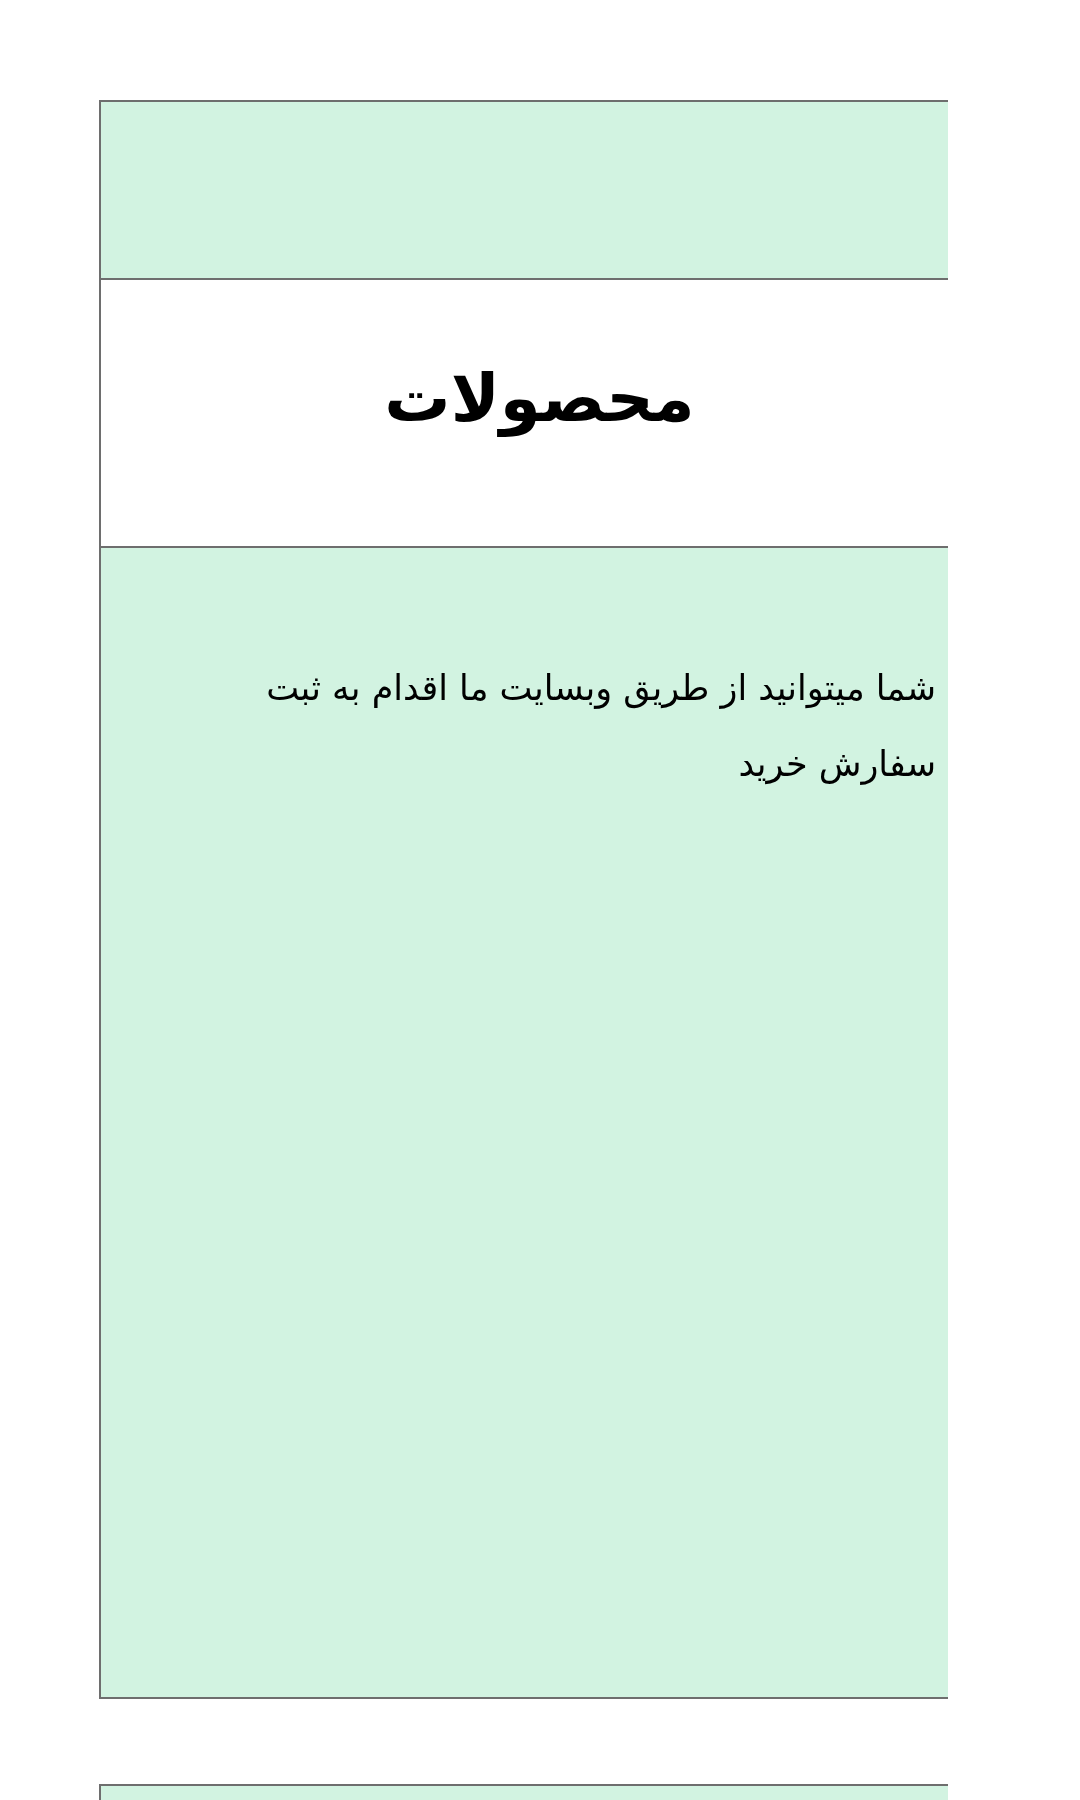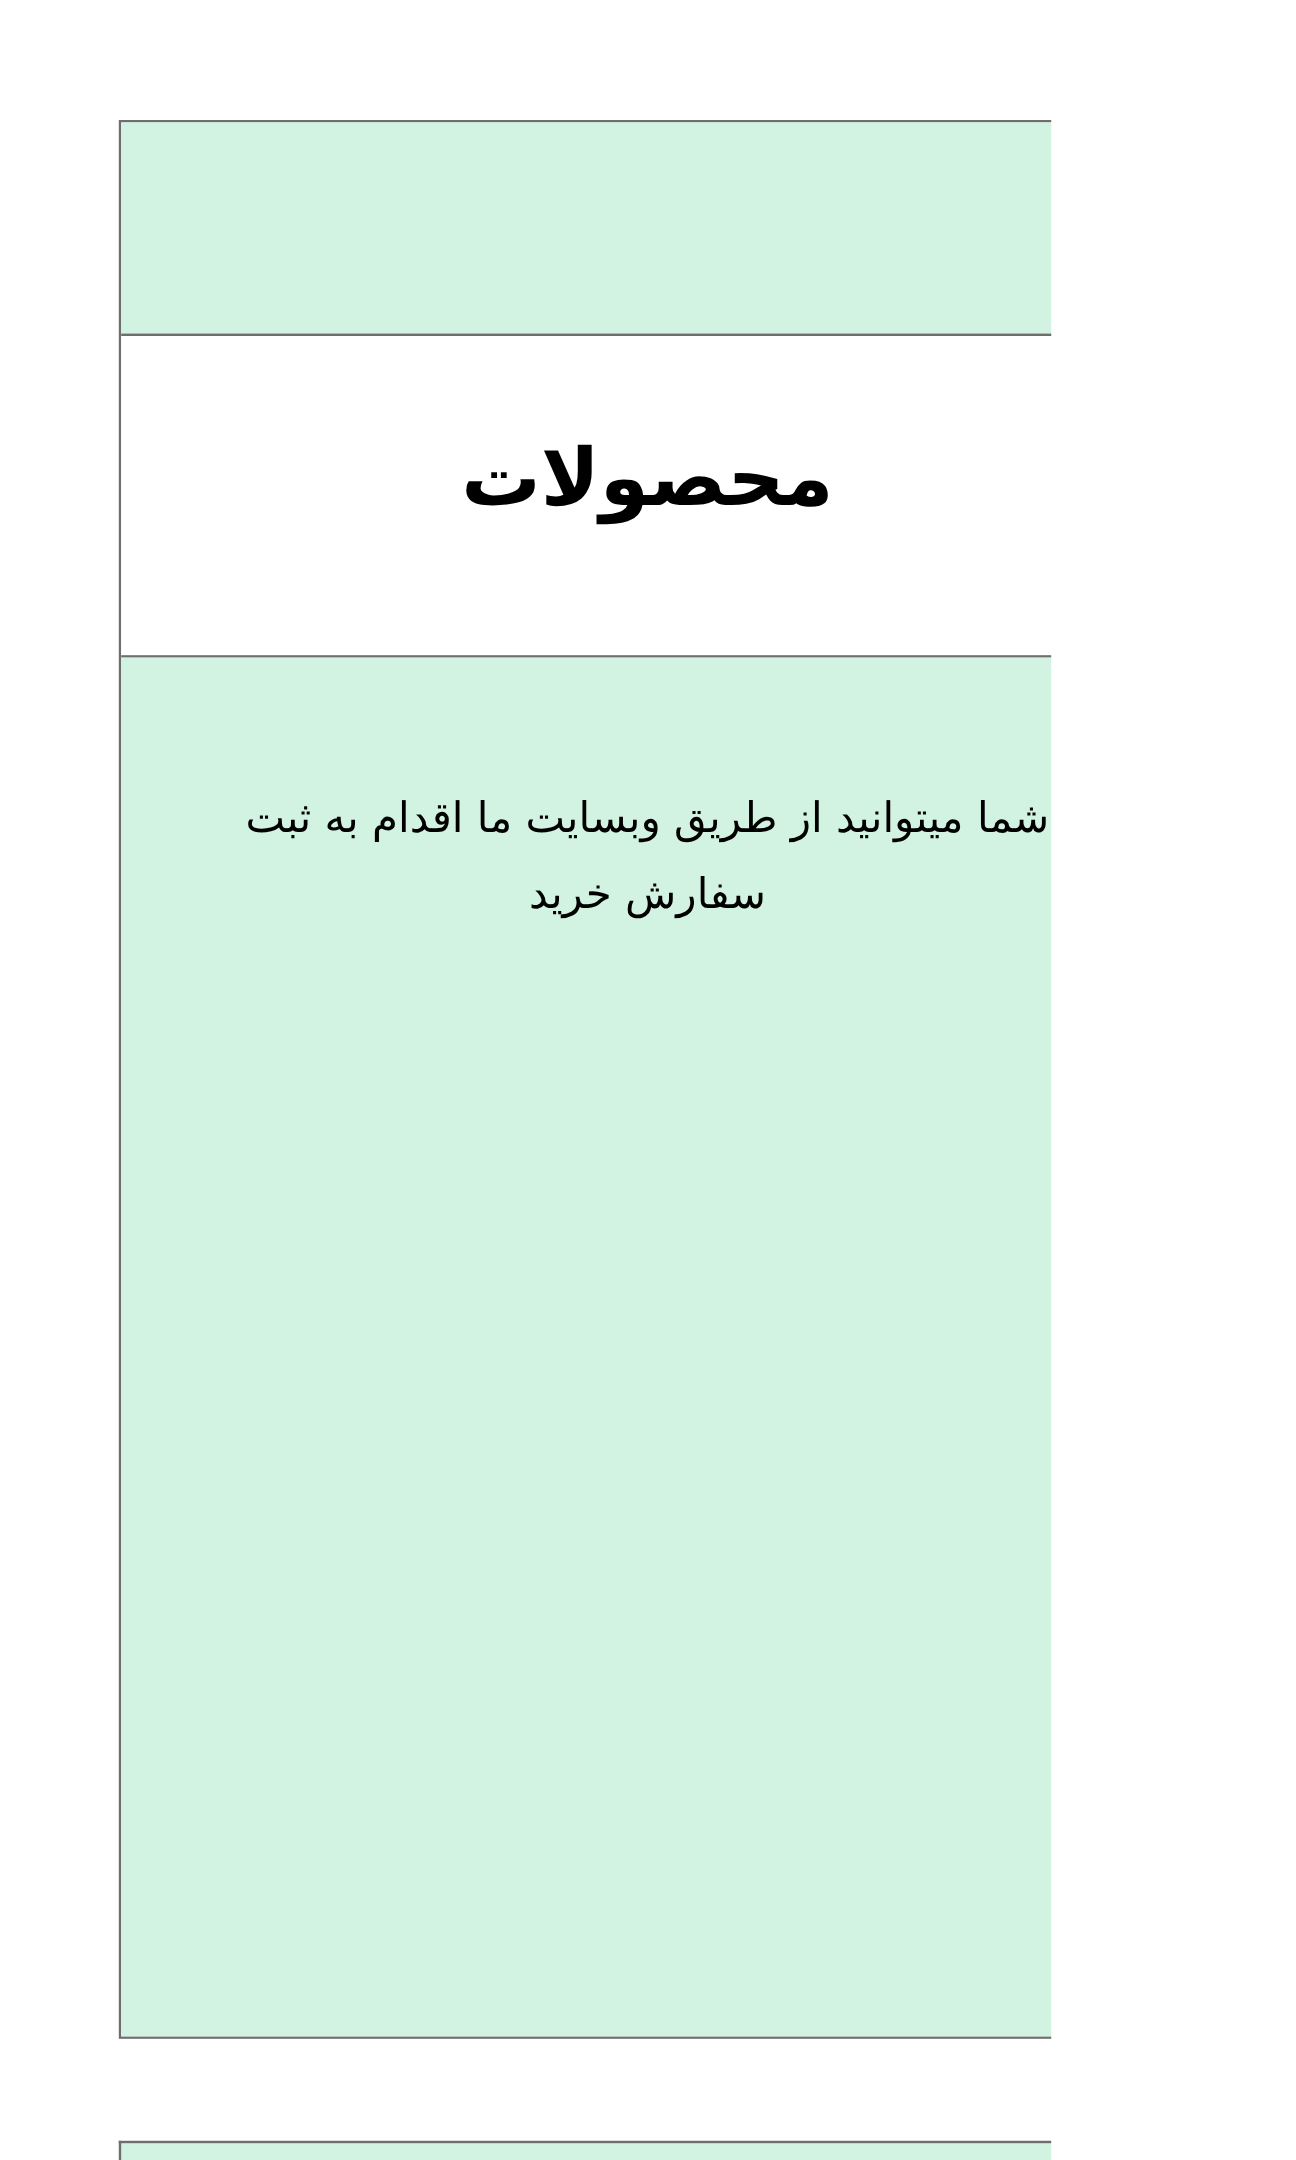--- a/index.html
+++ b/index.html
@@ -10,21 +10,21 @@
   }
   * { margin: 0; padding: 0; box-sizing: border-box; }
   html, body {
     width: 1080px;
     background: var(--bg);
     font-family: "DejaVu Sans", "Liberation Sans", sans-serif;
     color: var(--ink);
   }
   .viewport {
     position: relative;
-    width: 876px;
+    width: 948px;
     height: 1800px;
     overflow: hidden;
     background: var(--bg);
   }
   .page-column {
     position: absolute;
     left: 99px;
     top: 100px;
     width: 881px;
     height: 1599px;
@@ -52,23 +52,23 @@
     text-align: center;
     letter-spacing: 0;
   }
   .section-desc {
     height: 1149px;
     background: var(--mint);
     padding: 102px 42px 0 42px;
   }
   .desc-text {
     direction: rtl;
-    text-align: center;
+    text-align: right;
     font-size: 35px;
-    line-height: 64px;
+    line-height: 76px;
     color: var(--ink);
   }
   .next-section-peek {
     position: absolute;
     left: 99px;
     top: 1784px;
     width: 881px;
     height: 16px;
     border: 2px solid var(--border);
     border-bottom: none;

